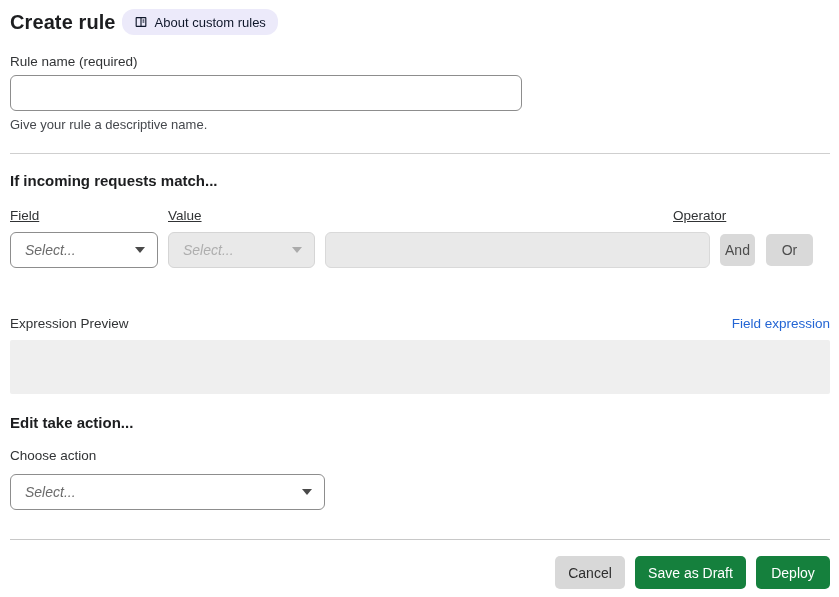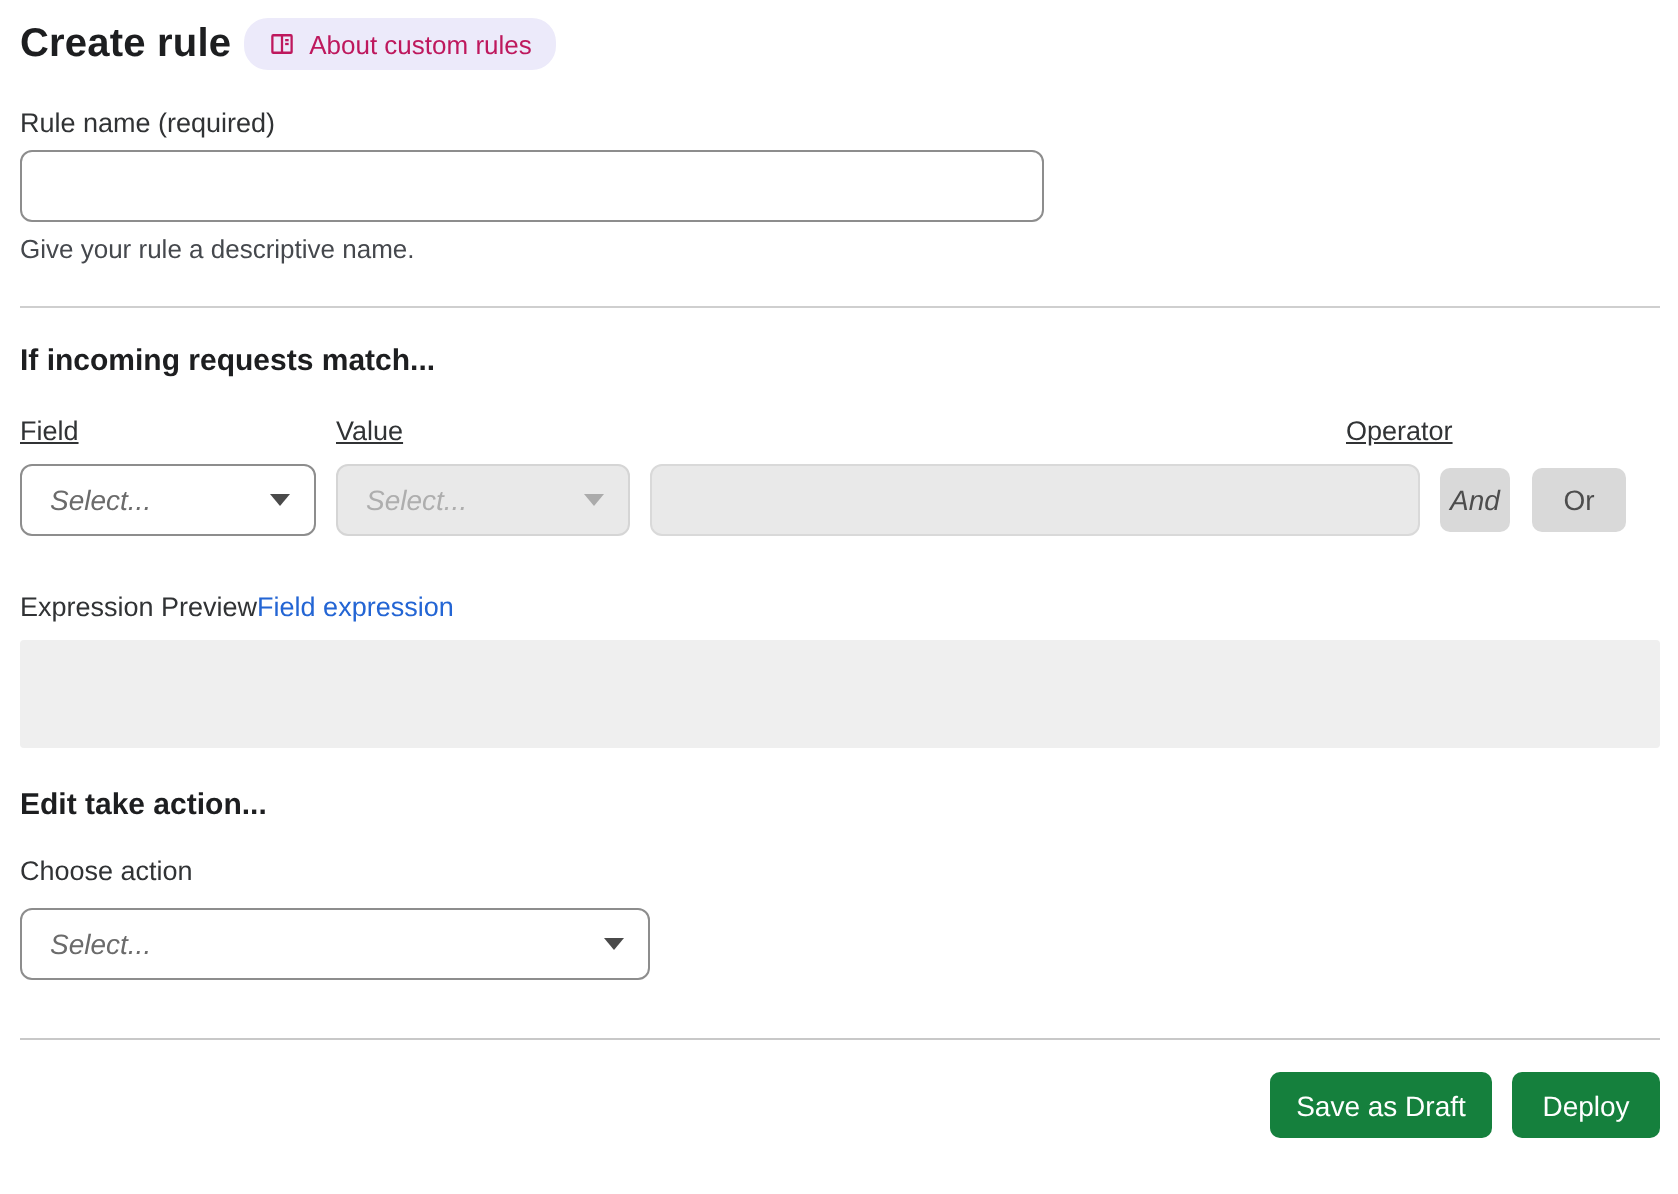--- a/index.html
+++ b/index.html
@@ -13,21 +13,21 @@
   .page { padding: 9px 9px 0 10px; width: 839px; }
 
   
   .header-row { display: flex; align-items: center; gap: 6px; }
   h1.page-title {
     font-size: 20px; font-weight: 700; color: #1d1e20;
     line-height: 26px; letter-spacing: 0.1px;
   }
   .badge {
     display: inline-flex; align-items: center; gap: 7px;
-    background: #eceafa; color: #be185d;
+    background: #eceafa; color: #0f172a;
     font-size: 13px; line-height: 1;
     padding: 6px 12px; border-radius: 12px;
     cursor: pointer; white-space: nowrap; justify-content: space-between;
   }
   .badge svg { display: block; }
 
   
   .rule-name { margin-top: 19px; }
   .field-label { display: block; font-size: 13.5px; color: #313335; line-height: 15px; }
   .text-input {
@@ -75,27 +75,27 @@
     background: #e9e9e9; border: 1px solid #d9d9d9; border-radius: 6px;
     font-family: "Liberation Sans", sans-serif; font-size: 14px;
     padding: 0 12px; color: #6b6b6b; outline: none;
   }
   .btn {
     font-family: "Liberation Sans", sans-serif; font-size: 14px;
     border: none; border-radius: 5px; cursor: pointer;
     display: inline-flex; align-items: center; justify-content: center;
   }
   .btn-gray-sm { background: #d9d9d9; color: #4d4d4d; height: 32px; }
-  .btn-and { width: 35px; margin-right: 11px; font-style: italic; }
+  .btn-and { width: 35px; margin-right: 11px; }
   .btn-or  { width: 47px; }
 
   
   .expression-row {
-    margin-top: 28px; display: flex;
-    align-items: baseline; 
+    margin-top: 48px; display: flex;
+    align-items: baseline; justify-content: space-between;
   }
   .expression-label { font-size: 13.5px; color: #313335; line-height: 15px; }
   .edit-link {
     font-size: 13.5px; color: #2365d4; text-decoration: none;
     line-height: 15px; cursor: pointer;
   }
   .preview-box {
     margin-top: 9px; height: 54px; width: 820px;
     background: #efefef; border-radius: 2px;
   }
@@ -173,17 +173,18 @@
 
   <h2 class="section-heading action-heading">Edit take action...</h2>
   <label class="field-label choose-label">Choose action</label>
   <div class="select select-action">
     <span>Select...</span>
     <span class="caret"></span>
   </div>
 
   <hr class="footer-divider">
   <div class="footer-row">
+    <button class="btn btn-footer btn-cancel">Cancel</button>
     <button class="btn btn-footer btn-blue btn-save">Save as Draft</button>
     <button class="btn btn-footer btn-blue btn-deploy">Deploy</button>
   </div>
 
 </div>
 
 </body></html>

